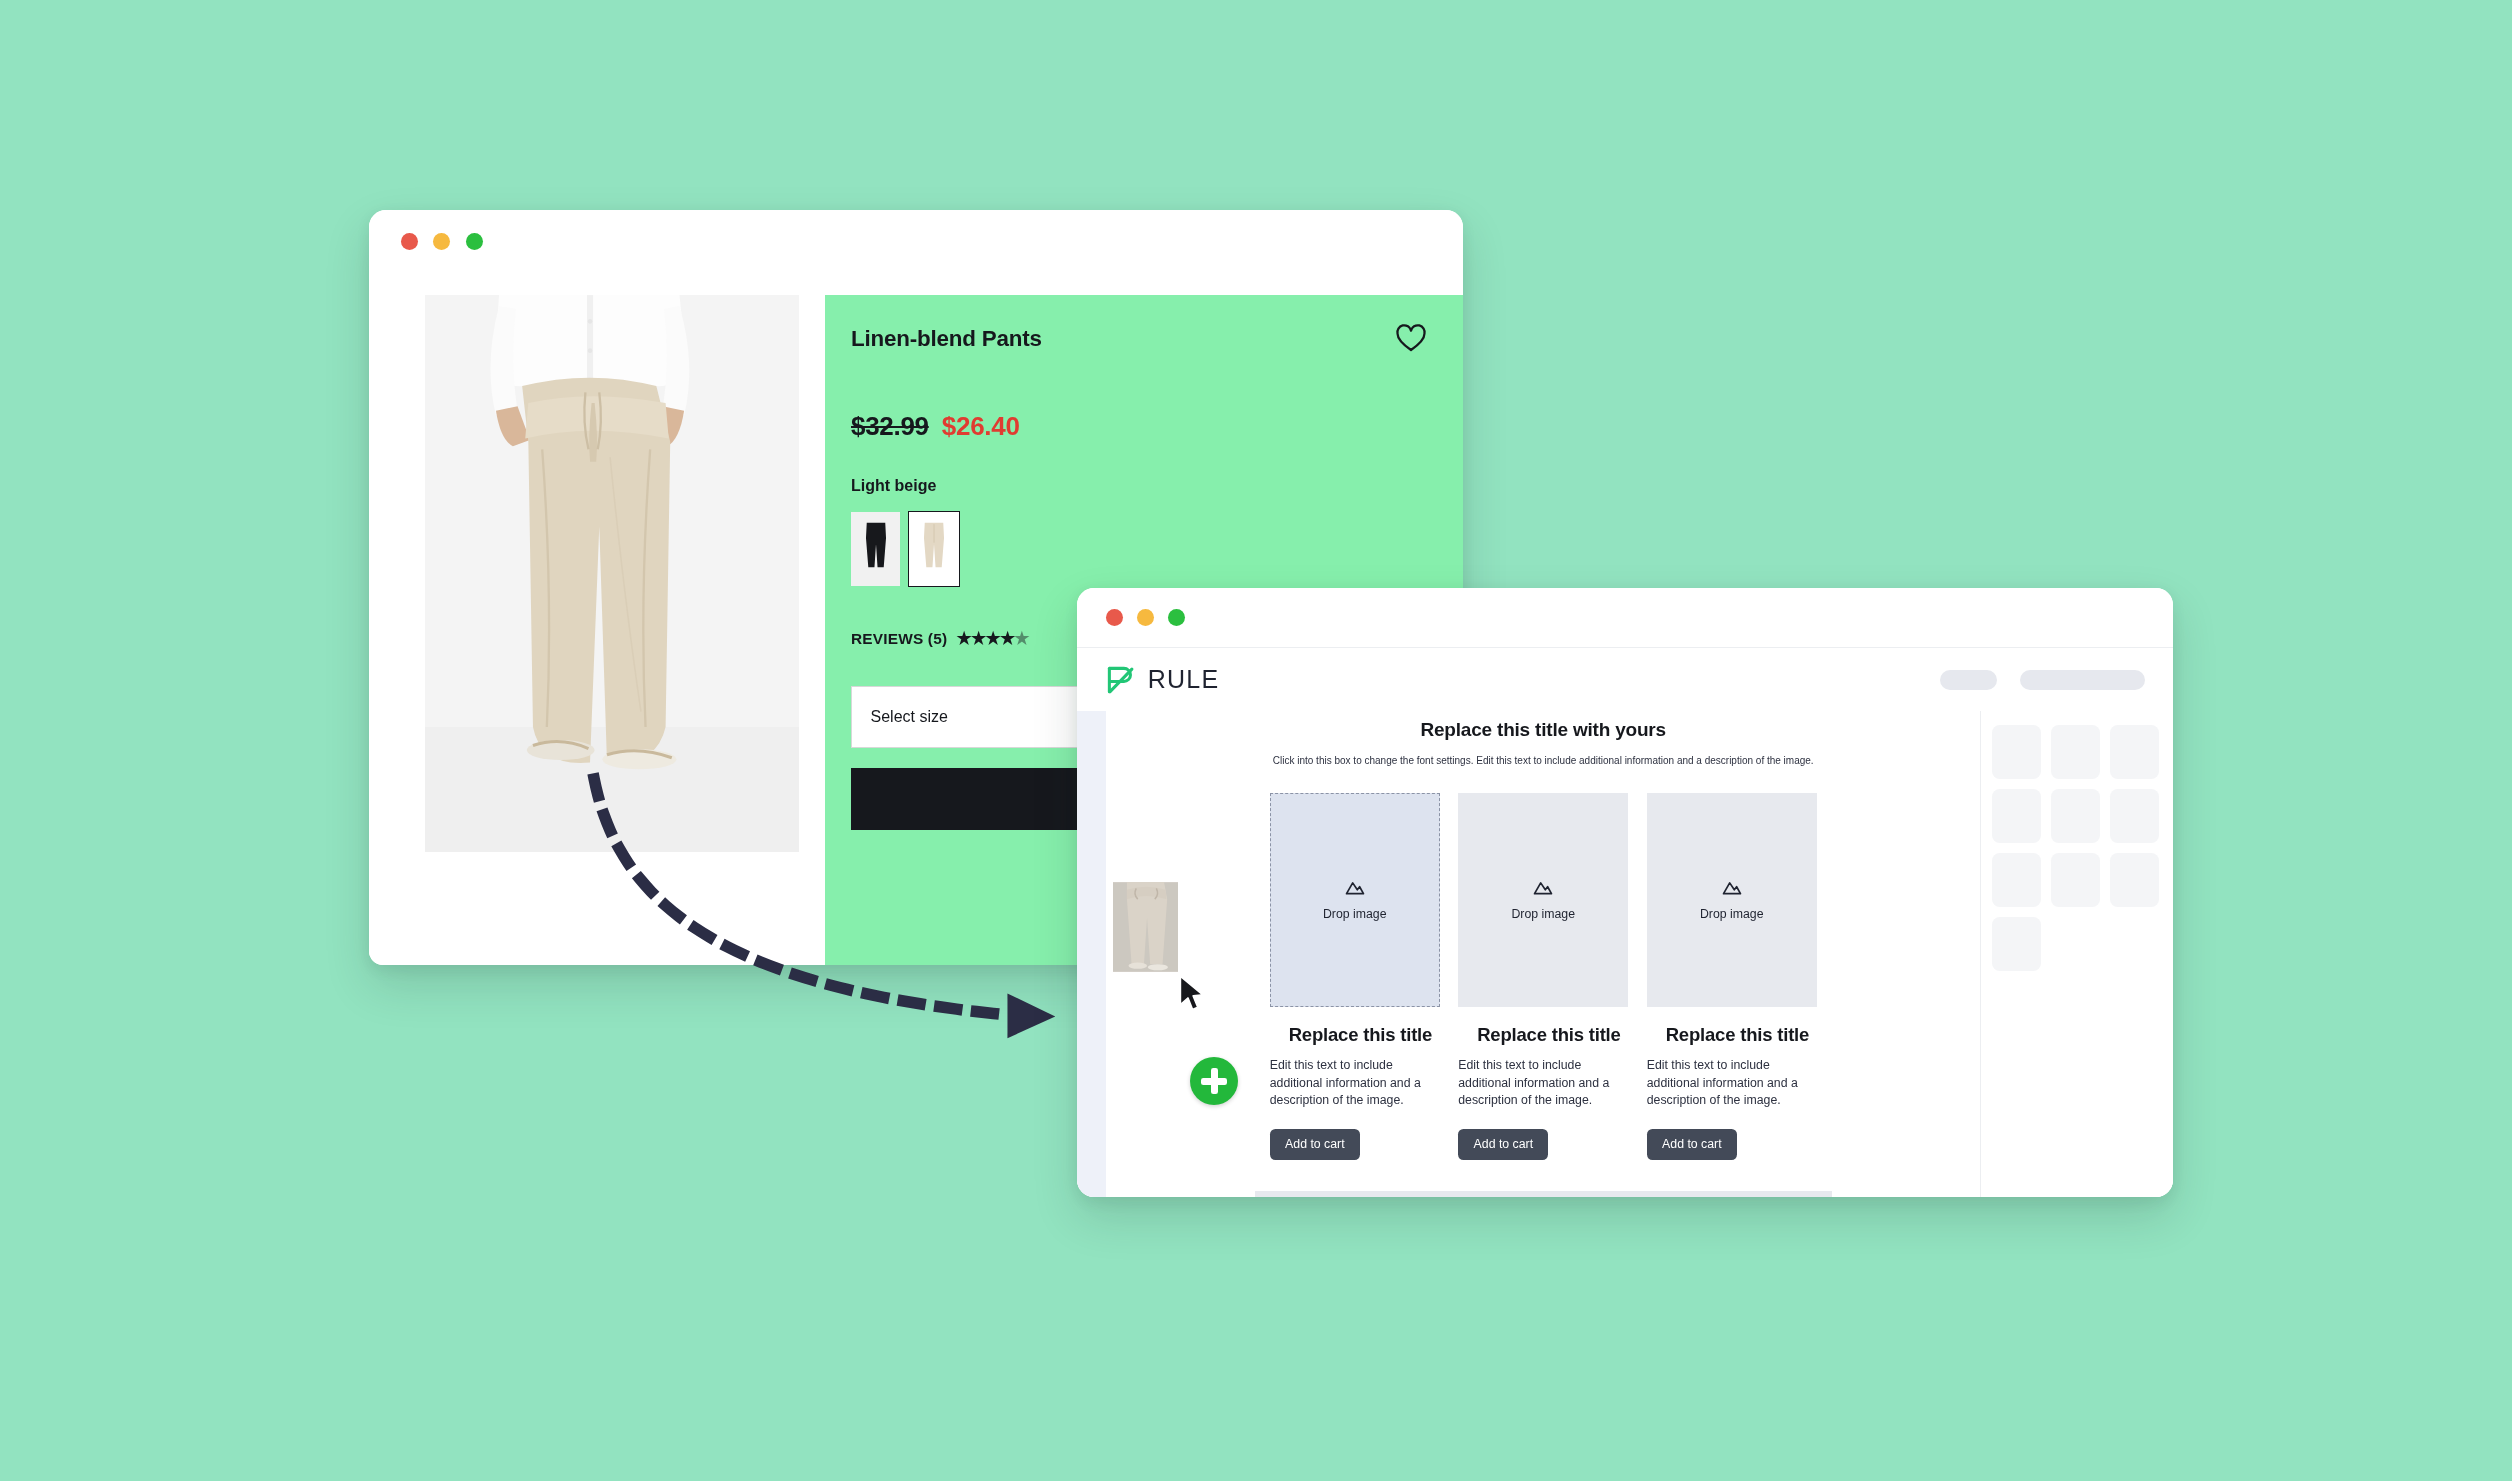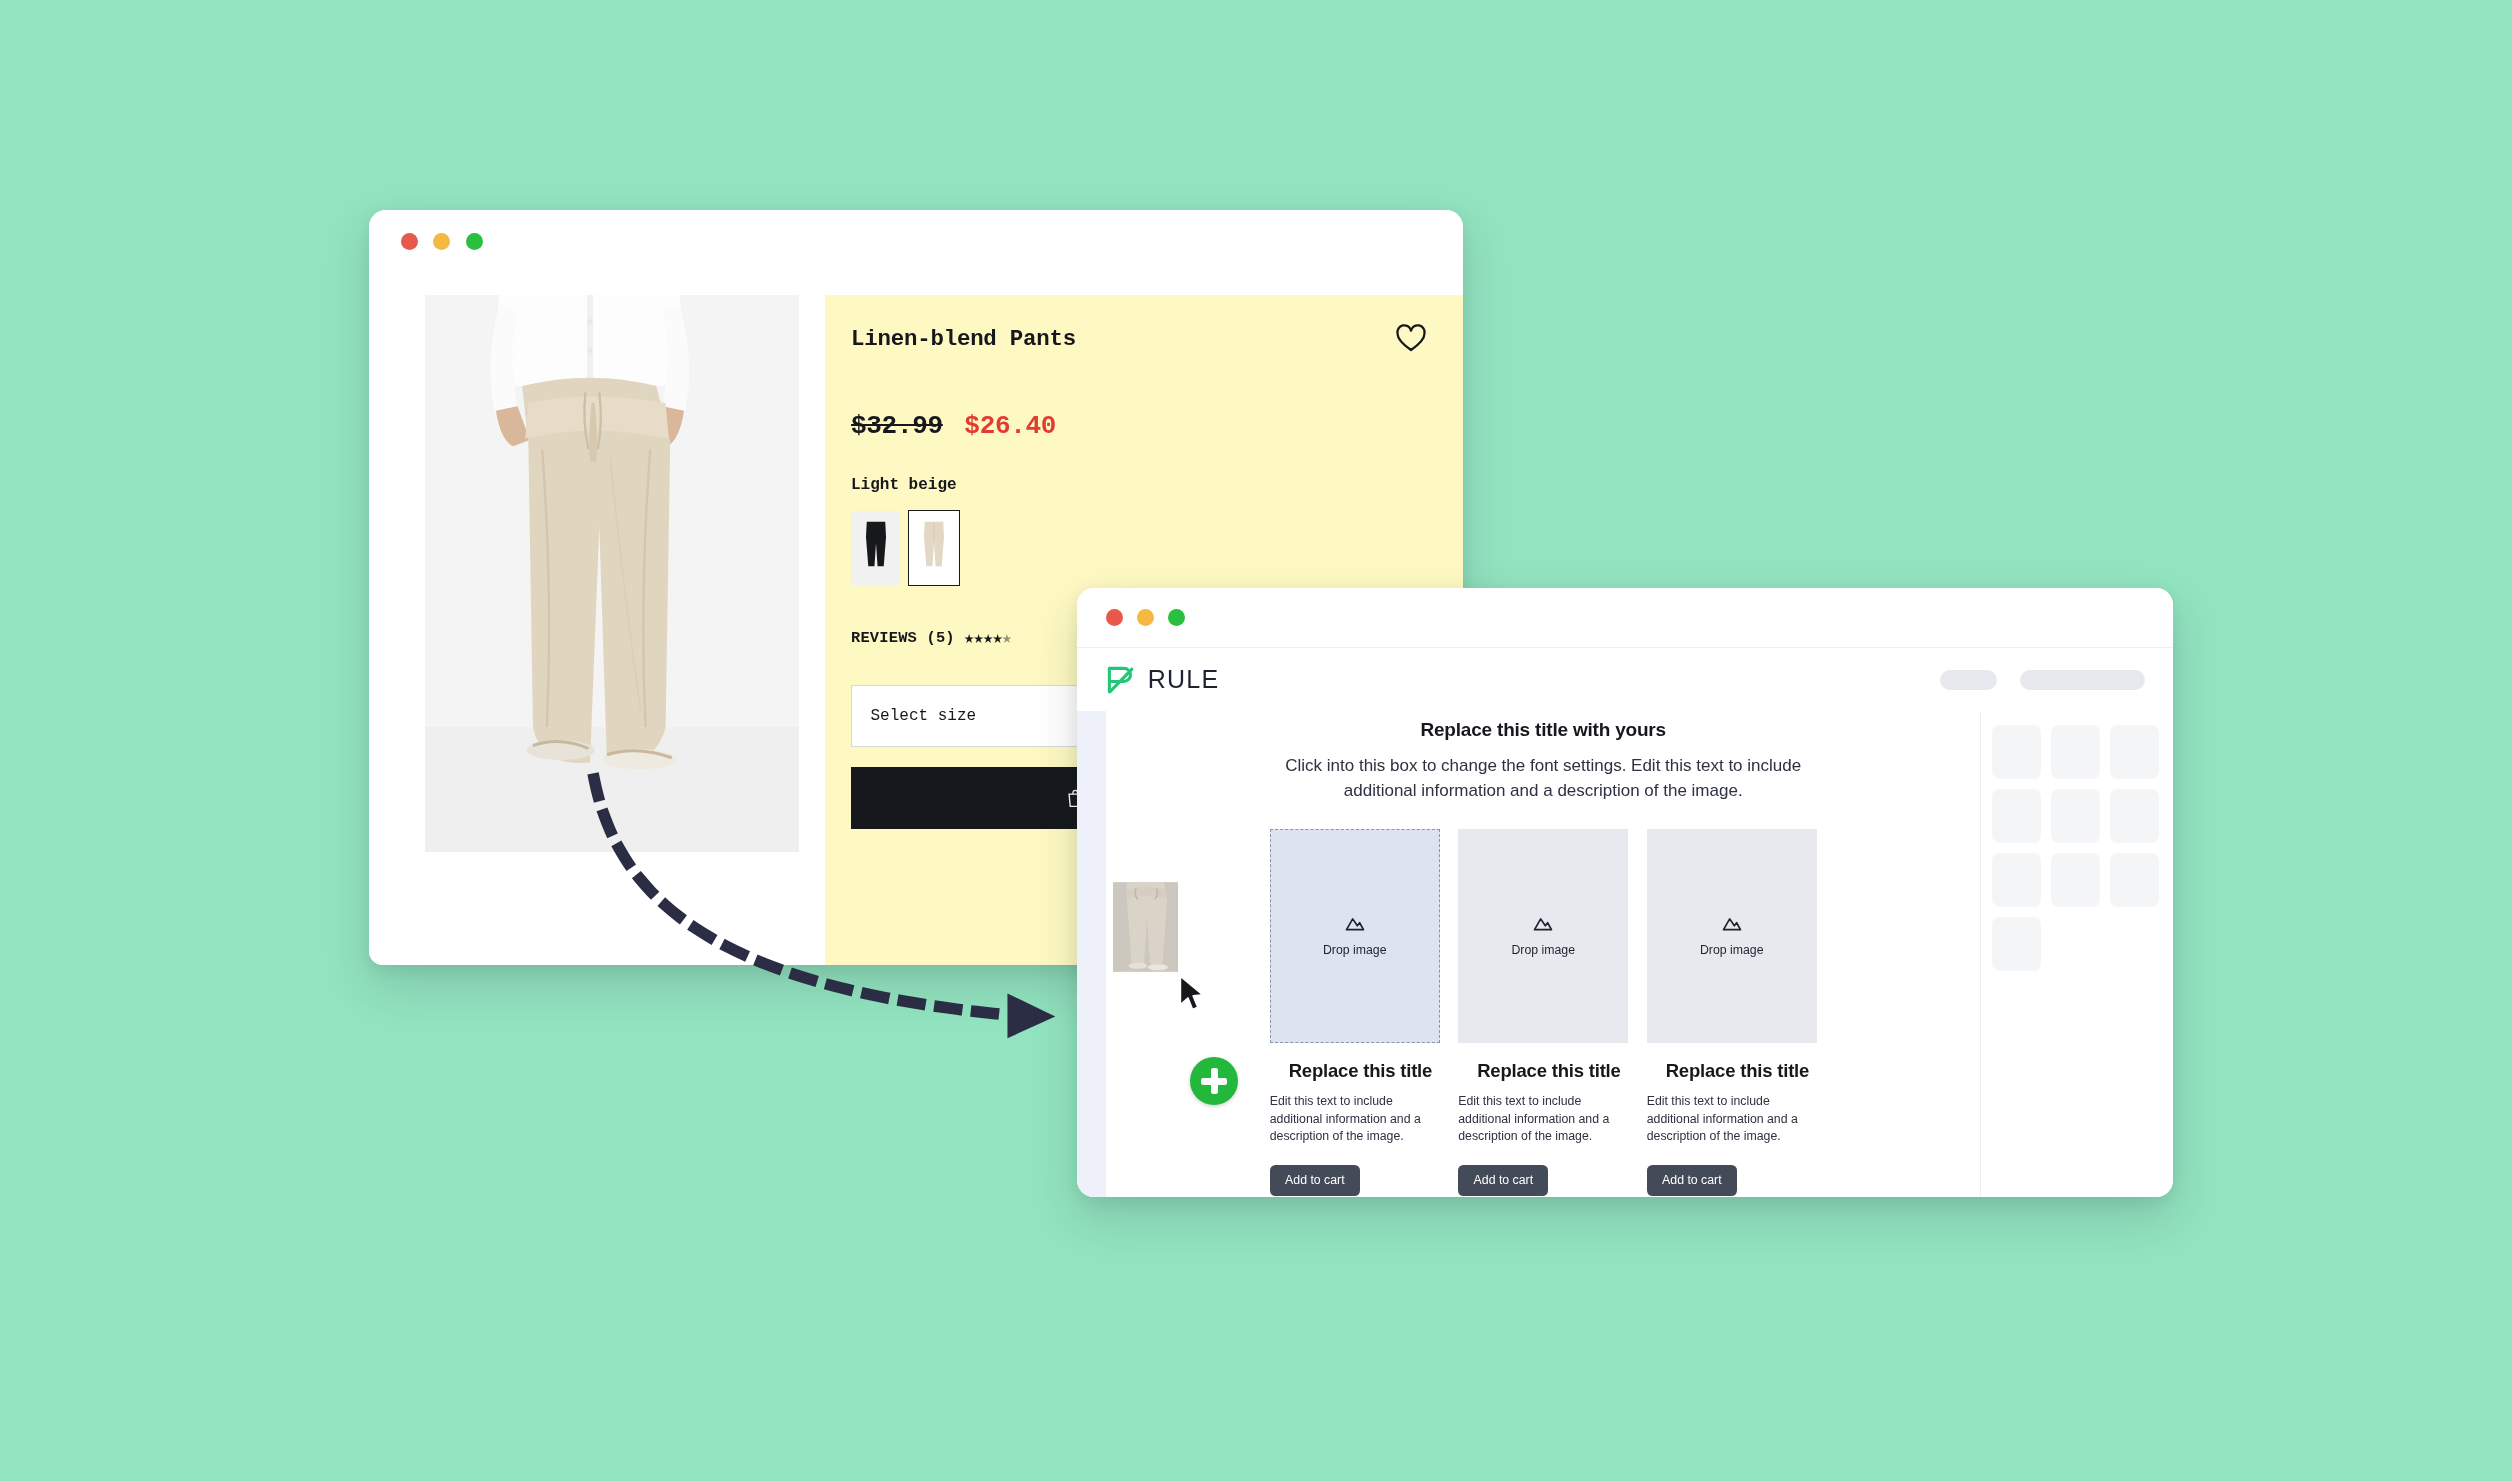--- a/index.html
+++ b/index.html
@@ -20,21 +20,21 @@
   .dot.amber{background:#f6b93f;}
   .dot.green{background:#2bbf3f;}
   .tb-sep{position:absolute;left:0;right:0;height:1.5px;background:#eceef1;}
 
   
   #win-product{left:369px;top:210px;width:1094px;height:755px;border-radius:17px 17px 14px 14px;}
   #win-product .titlebar{height:63px;}
   #win-product .content{position:absolute;left:0;top:63px;right:0;bottom:0;background:#fff;}
   .pp-wrap{position:absolute;left:56px;top:21.6px;right:0;bottom:0;display:flex;gap:26px;}
   .pp-photo{width:374px;height:557px;background:#f3f3f3;position:relative;overflow:hidden;flex:none;}
-  .pp-info{flex:1;background:#fef9c3;position:relative;padding:31px 35px 0 26px;font-family:Liberation Mono, monospace;}
+  .pp-info{flex:1;background:#86efac;position:relative;padding:31px 35px 0 26px;}
 
   .pp-titlerow{display:flex;align-items:flex-start;justify-content:space-between;}
   .pp-title{font-size:22.4px;font-weight:700;color:#16181d;letter-spacing:-0.2px;}
   .heart{width:34px;height:34px;flex:none;margin-top:-4.6px;}
 
   .pp-prices{margin-top:56px;font-size:26px;font-weight:700;letter-spacing:-0.3px;}
   .price-old{color:#16181d;text-decoration:line-through;}
   .price-new{color:#e03c31;margin-left:6.2px;}
 
   .pp-colorlabel{margin-top:35px;font-size:16px;font-weight:700;color:#16181d;}
@@ -64,21 +64,21 @@
   .pill{background:#e6e8ee;border-radius:771px;height:20px;}
   .pill.sm{width:57px;}
   .pill.lg{width:125px;}
 
   .ed-body{position:absolute;left:0;right:0;top:123px;bottom:0;background:#fff;display:flex;}
   .ed-railstrip{width:29px;background:#eef1f9;flex:none;}
   .ed-canvas{flex:1;background:#fff;position:relative;overflow:hidden;}
   .ed-right{width:170px;flex:none;background:#fff;border-left:0.8px solid #eceef1;padding:14px 10.8px;}
 
   .cv-title{text-align:center;font-size:19px;font-weight:700;color:#16181d;padding-top:7.7px;letter-spacing:-0.2px;}
-  .cv-sub{margin:12.3px auto 0;max-width:556px;text-align:center;font-size:17px;line-height:1.5;color:#2d3140;}
+  .cv-sub{margin:12.3px auto 0;max-width:556px;text-align:center;font-size:10px;line-height:1.5;color:#2d3140;}
 
   .cv-cards{display:flex;gap:18.5px;justify-content:center;margin-top:25px;}
   .cv-card{width:170px;}
   .cv-drop{height:214px;background:#e7e9ee;display:flex;flex-direction:column;
            align-items:center;justify-content:center;gap:10.8px;color:#1f2330;}
   .cv-drop.active{background:#dde3ef;border:1.5px dashed #8b93a6;box-sizing:border-box;}
   .cv-drop-label{font-size:12.3px;}
   .cv-cardtitle{margin-top:17px;font-size:18.5px;font-weight:700;color:#16181d;letter-spacing:-0.2px;margin-left:19px;}
   .cv-cardtext{margin-top:10.8px;font-size:12.3px;line-height:1.45;color:#2d3140;}
   .cv-btn{margin-top:18.5px;display:inline-block;background:#434a58;color:#fff;border-radius:5.4px;

